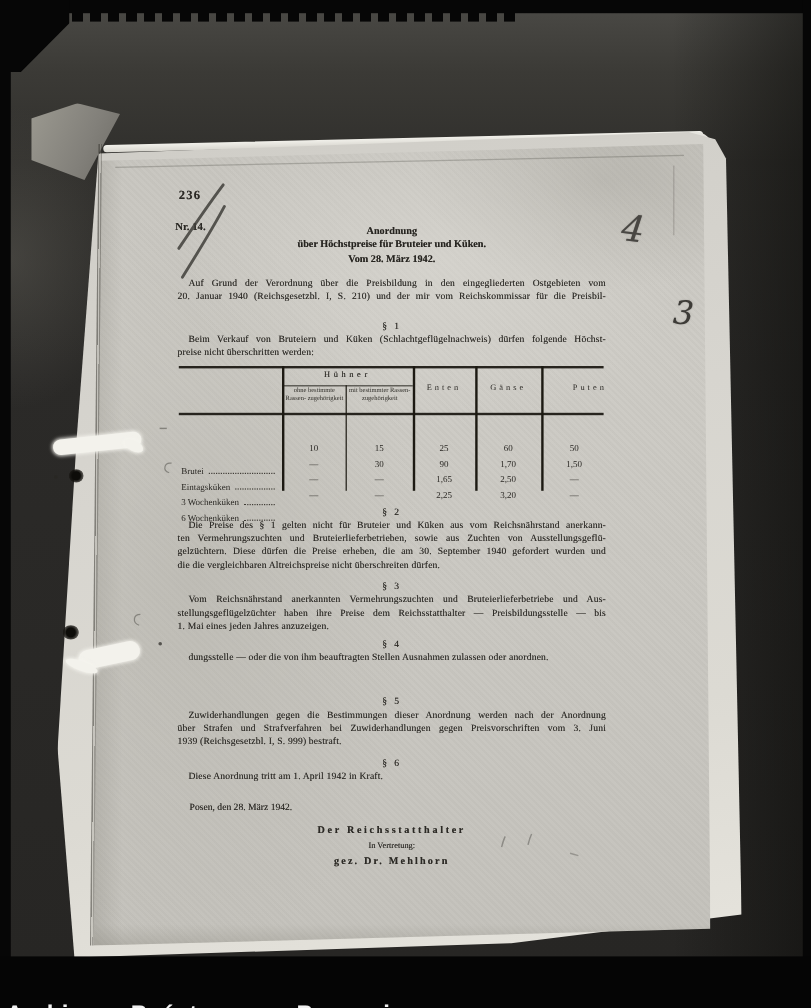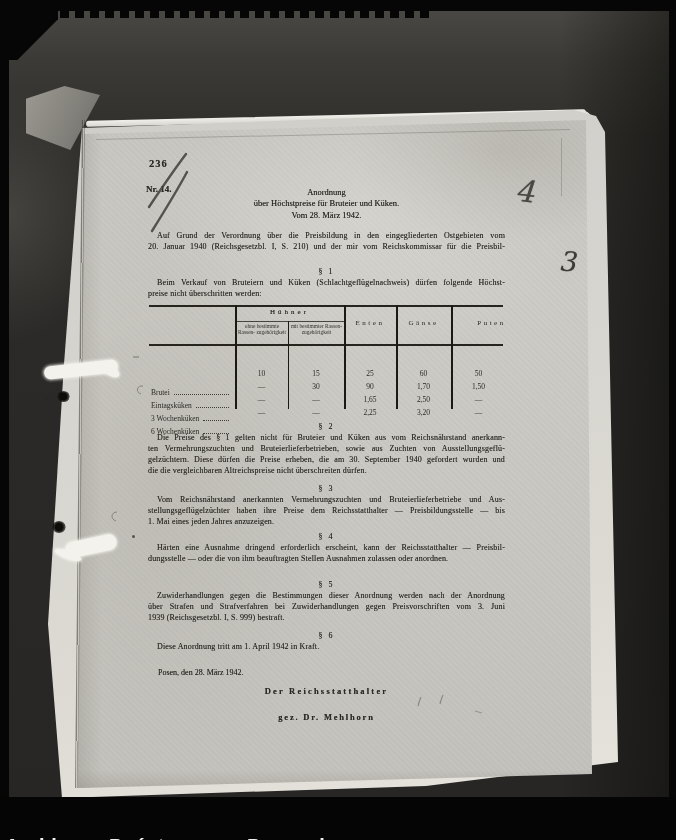--- a/index.html
+++ b/index.html
@@ -57,21 +57,21 @@
   .dotmark{position:absolute;border-radius:50%;background:rgba(40,38,34,0.7);}
   .patch{position:absolute;background:#f3f2ec;box-shadow:0 0 3px 1px rgba(246,245,239,0.85);}
   .patch1{left:44px;top:363px;width:74px;height:13px;border-radius:8px;transform:rotate(-6deg);}
   .patch1b{left:103px;top:367px;width:17px;height:9px;border-radius:50%;transform:rotate(28deg);}
   .patch2{left:65px;top:538px;width:52px;height:16px;border-radius:9px;transform:rotate(-12deg);}
   .patch2b{left:54px;top:551px;width:28px;height:8px;border-radius:50%;transform:rotate(20deg);}
   
   .txt{position:absolute;color:#2b2925;text-shadow:0 0 0.5px rgba(40,38,32,0.6);}
   .folio{left:149px;top:158px;font-size:10.5px;font-weight:bold;letter-spacing:1px;}
   .orderno{left:146px;top:184px;font-size:9px;font-weight:bold;}
-  .tline{left:148px;width:357px;text-align:center;font-weight:normal;font-size:8.5px;height:11px;line-height:11px;color:#262420;}
+  .tline{left:148px;width:357px;text-align:center;font-weight:bold;font-size:8.5px;height:11px;line-height:11px;color:#262420;}
   .sec{position:absolute;left:148px;width:357px;}
   .shead{text-align:center;font-size:8px;height:11px;line-height:11px;letter-spacing:2px;color:#2b2925;text-shadow:0 0 0.5px rgba(40,38,32,0.6);}
   .pline{font-size:8px;height:11px;line-height:11px;letter-spacing:0.15px;color:#2b2925;
     text-shadow:0 0 0.5px rgba(40,38,32,0.55);text-align:justify;text-align-last:justify;}
   .pline.last{text-align-last:left;}
   .slines .pline:first-child{text-indent:9px;}
   .dateline{left:158px;top:668px;font-size:8px;}
   .sig-office{left:148px;top:686px;width:357px;text-align:center;font-weight:bold;font-size:8.5px;letter-spacing:2.2px;}
   .sig-deputy{left:148px;top:701px;width:357px;text-align:center;font-size:7px;}
   .sig-name{left:148px;top:712px;width:357px;text-align:center;font-weight:bold;font-size:8.5px;letter-spacing:1.8px;}
@@ -209,41 +209,41 @@
     <div class="shead">§ 3</div>
     <div class="slines">
         <div class="pline">Vom Reichsnährstand anerkannten Vermehrungszuchten und Bruteierlieferbetriebe und Aus-</div>
         <div class="pline">stellungsgeflügelzüchter haben ihre Preise dem Reichsstatthalter — Preisbildungsstelle — bis</div>
         <div class="pline last">1. Mai eines jeden Jahres anzuzeigen.</div>
       </div>
   </div>
   <div class="sec" style="top:531px">
     <div class="shead">§ 4</div>
     <div class="slines">
-        <div class="pline">Härten eine Ausnahme dringend erforderlich erscheint, kann der Reichsstatthalter — Preisbil-</div>
         <div class="pline last">dungsstelle — oder die von ihm beauftragten Stellen Ausnahmen zulassen oder anordnen.</div>
       </div>
   </div>
   <div class="sec" style="top:579px">
     <div class="shead">§ 5</div>
     <div class="slines">
         <div class="pline">Zuwiderhandlungen gegen die Bestimmungen dieser Anordnung werden nach der Anordnung</div>
         <div class="pline">über Strafen und Strafverfahren bei Zuwiderhandlungen gegen Preisvorschriften vom 3. Juni</div>
         <div class="pline last">1939 (Reichsgesetzbl. I, S. 999) bestraft.</div>
       </div>
   </div>
   <div class="sec" style="top:630px">
     <div class="shead">§ 6</div>
     <div class="slines">
         <div class="pline last">Diese Anordnung tritt am 1. April 1942 in Kraft.</div>
       </div>
   </div>
 
   <div class="txt dateline">Posen, den 28. März 1942.</div>
   <div class="txt sig-office">Der Reichsstatthalter</div>
+  <div class="txt sig-deputy">In Vertretung:</div>
   <div class="txt sig-name">gez. Dr. Mehlhorn</div>
 
   <div class="patch patch1"></div>
   <div class="patch patch1b"></div>
   <div class="patch patch2"></div>
   <div class="patch patch2b"></div>
   <div class="hole hole1"></div>
   <div class="hole hole2"></div>
   <div class="dotmark" style="left:45px;top:396px;width:3px;height:3px"></div>
   <div class="dotmark" style="left:132px;top:535px;width:3px;height:3px"></div>

